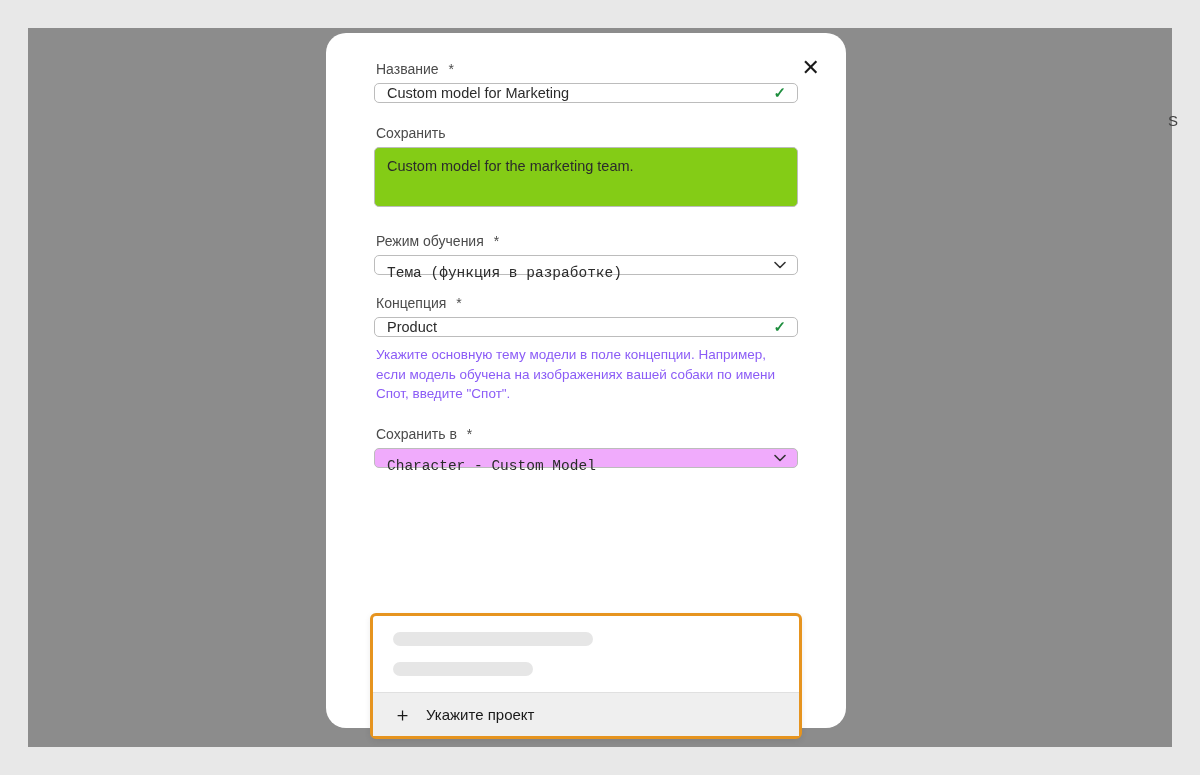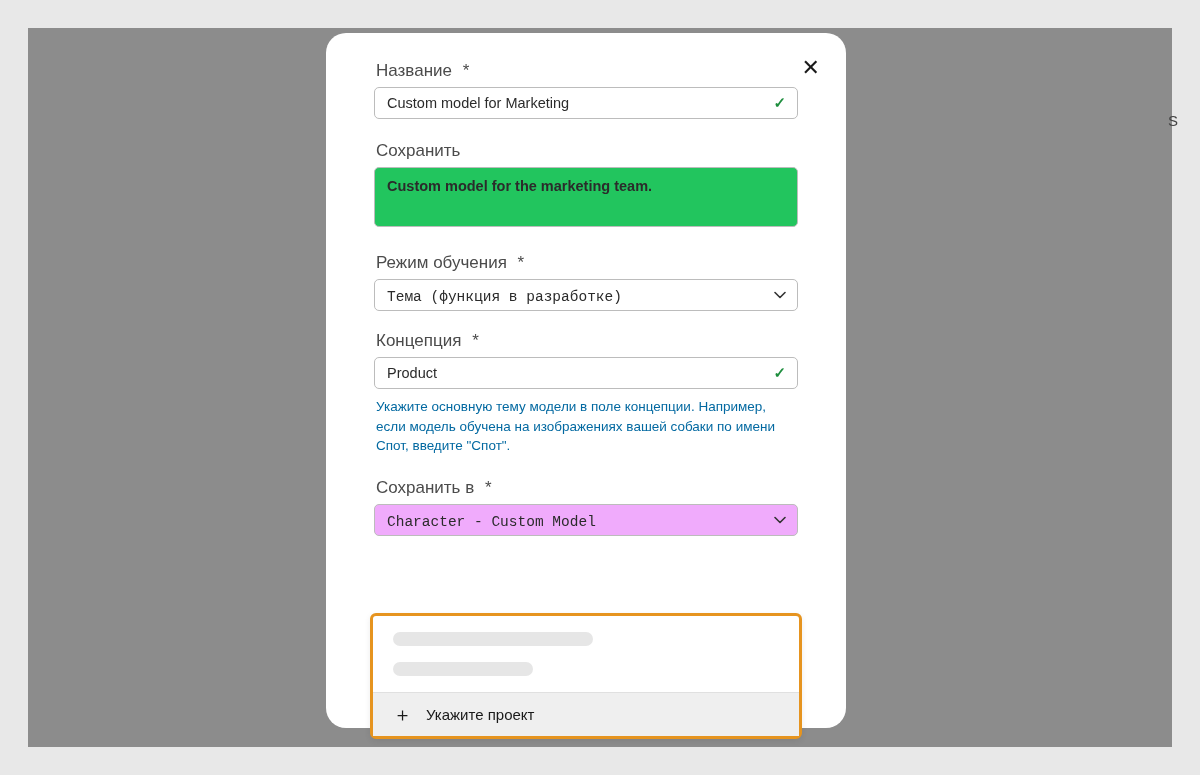--- a/index.html
+++ b/index.html
@@ -40,37 +40,37 @@
       line-height: 1;
     }
     .modal-title {
       font-size: 19px;
       font-weight: 700;
       color: #1a1a1a;
       margin-top: 30px;
       margin-bottom: 28px;
     }
     .field-label {
-      font-size: 17px;
+      font-size: 14px;
       color: #4b4b4b;
       margin-bottom: 6px;
       padding-left: 2px;
     }
     .asterisk {
       margin-left: 6px;
       color: #4b4b4b;
     }
     .input-wrap {
       position: relative;
       margin-bottom: 22px;
     }
     .input-wrap.small-gap { margin-bottom: 20px; }
     .text-input, .select-input {
       width: 100%;
-      height: 32px;
+      height: 20px;
       border: 1px solid #bcbcbc;
       border-radius: 5px;
       padding: 0 34px 0 12px;
       font-size: 14.5px;
       color: #2b2b2b;
       background: #fff;
       outline: none;
       font-family: inherit;
     }
     .select-input {
@@ -83,46 +83,45 @@
       background: #f0abfc;
     }
     .textarea-input {
       width: 100%;
       height: 60px;
       border: 1px solid #bcbcbc;
       border-radius: 5px;
       padding: 10px 12px;
       font-size: 14.5px;
       color: #2b2b2b;
-      background: #22c55e;
+      background: #84cc16;
       outline: none;
       resize: none;
       font-family: inherit;
-      font-weight: bold;
     }
     .check-icon {
       position: absolute;
       right: 12px;
       top: 50%;
       transform: translateY(-50%);
       color: #1e8e3e;
       font-size: 15px;
       font-weight: bold;
     }
     .chevron-icon {
       position: absolute;
       right: 12px;
       top: 50%;
       transform: translateY(-50%);
       pointer-events: none;
     }
     .chevron-icon svg { display: block; }
     .help-text {
       font-size: 13.5px;
-      color: #0369a1;
+      color: #8b5cf6;
       line-height: 1.45;
       margin-top: -14px;
       margin-bottom: 22px;
       padding-left: 2px;
     }
     .dropdown-panel {
       position: absolute;
       left: 370px;
       top: 613px;
       width: 432px;

